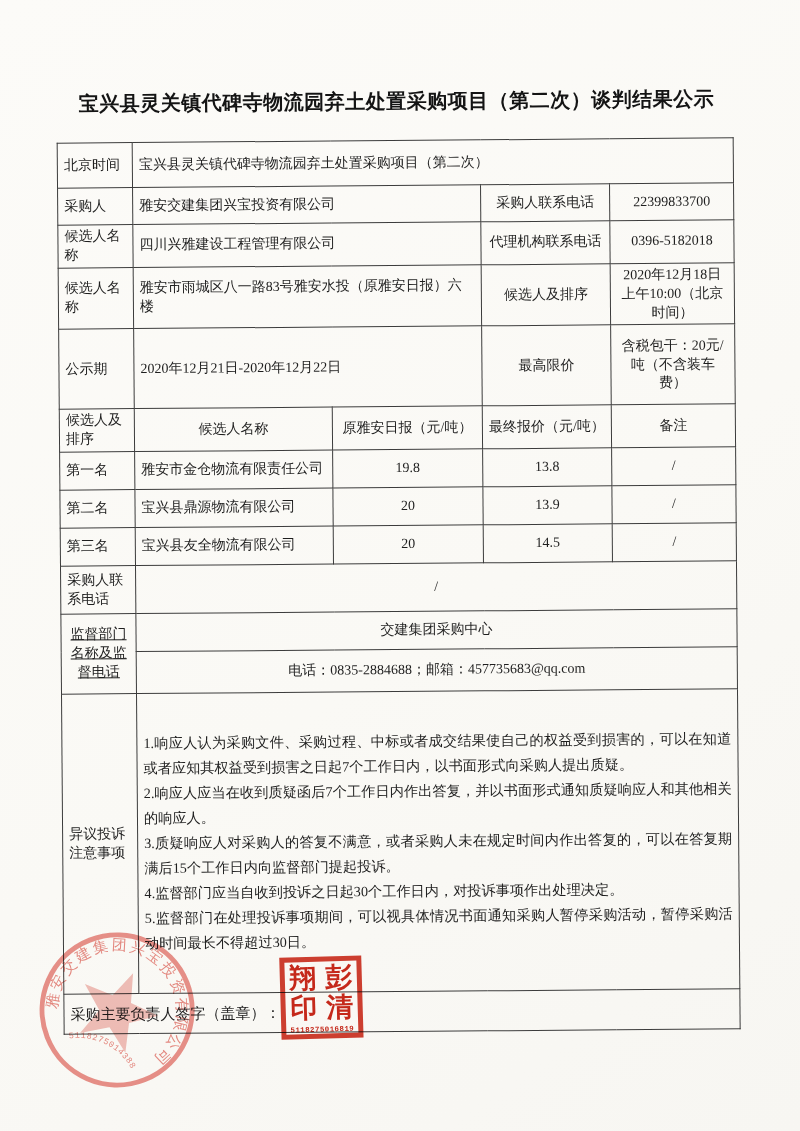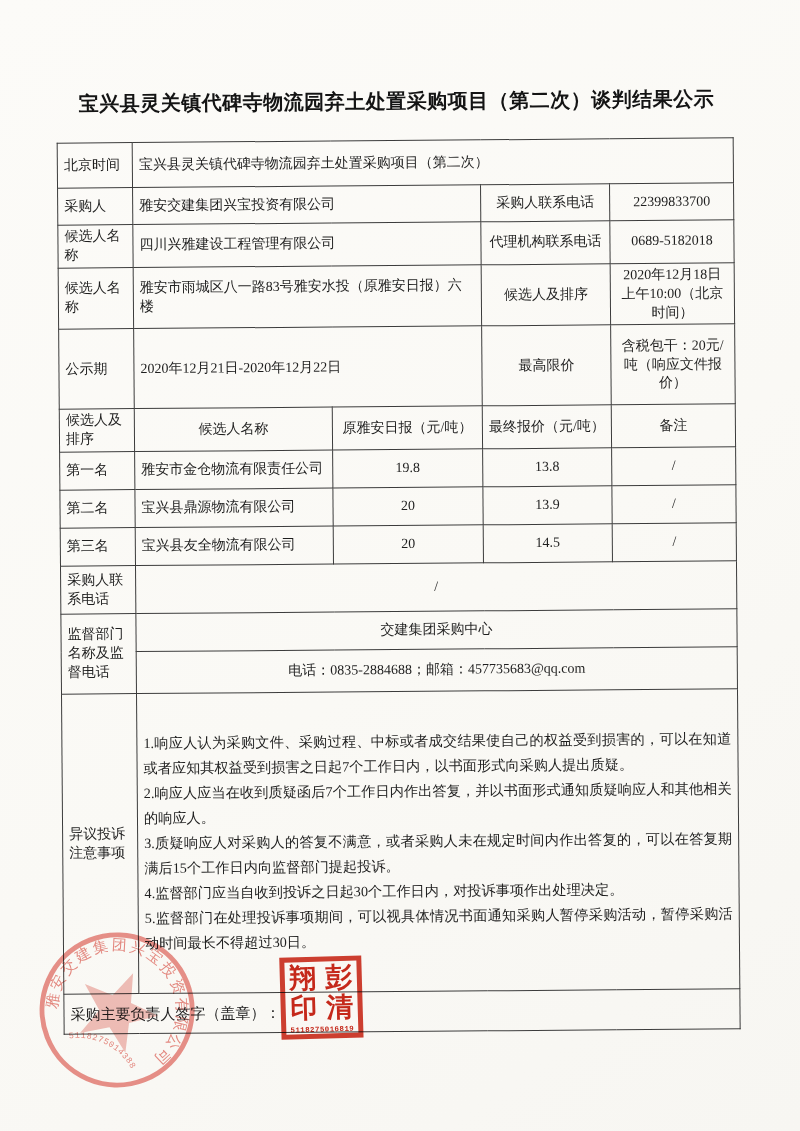--- a/index.html
+++ b/index.html
@@ -48,21 +48,21 @@
   td.lbl{padding:2px 4px;}
   td.c{text-align:center;}
   td.l{text-align:left;}
   .sig-cell{font-size:15px;padding:2px 4px;}
   .notice-cell{padding:4px 6px;}
   .notice-list div{
     text-align:justify;
     font-size:14.2px;
     line-height:25px;
   }
-  .lbl-center{}
+  .lbl-center{text-align:center;text-decoration:underline;}
   
   .seal-round{
     position:absolute;
     left:24px;top:928px;
     width:178px;height:172px;
     mix-blend-mode:multiply;
     opacity:0.88;
     transform:rotate(24deg);
     transform-origin:50% 50%;
   }
@@ -126,33 +126,33 @@
         <tr style="height:37px">
           <td class="lbl l">采购人</td>
           <td class="l" colspan="2">雅安交建集团兴宝投资有限公司</td>
           <td class="c">采购人联系电话</td>
           <td class="c">22399833700</td>
         </tr>
         <tr style="height:38px">
           <td class="lbl l">候选人名称</td>
           <td class="l" colspan="2">四川兴雅建设工程管理有限公司</td>
           <td class="c" style="padding:2px 1px">代理机构联系电话</td>
-          <td class="c">0689-5182018</td>
+          <td class="c">0396-5182018</td>
         </tr>
         <tr style="height:58px">
           <td class="lbl l">候选人名称</td>
           <td class="l" colspan="2">雅安市雨城区八一路83号雅安水投（原雅安日报）六楼</td>
           <td class="c">候选人及排序</td>
           <td class="c">2020年12月18日上午10:00（北京时间）</td>
         </tr>
         <tr style="height:80px">
           <td class="lbl l">公示期</td>
           <td class="l" colspan="2">2020年12月21日-2020年12月22日</td>
           <td class="c">最高限价</td>
-          <td class="c">含税包干：20元/吨（响应文件报价）</td>
+          <td class="c">含税包干：20元/吨（不含装车费）</td>
         </tr>
         <tr style="height:42px">
           <td class="lbl l">候选人及排序</td>
           <td class="c">候选人名称</td>
           <td class="c">原雅安日报（元/吨）</td>
           <td class="c">最终报价（元/吨）</td>
           <td class="c">备注</td>
         </tr>
         <tr style="height:38px">
           <td class="lbl l">第一名</td>

